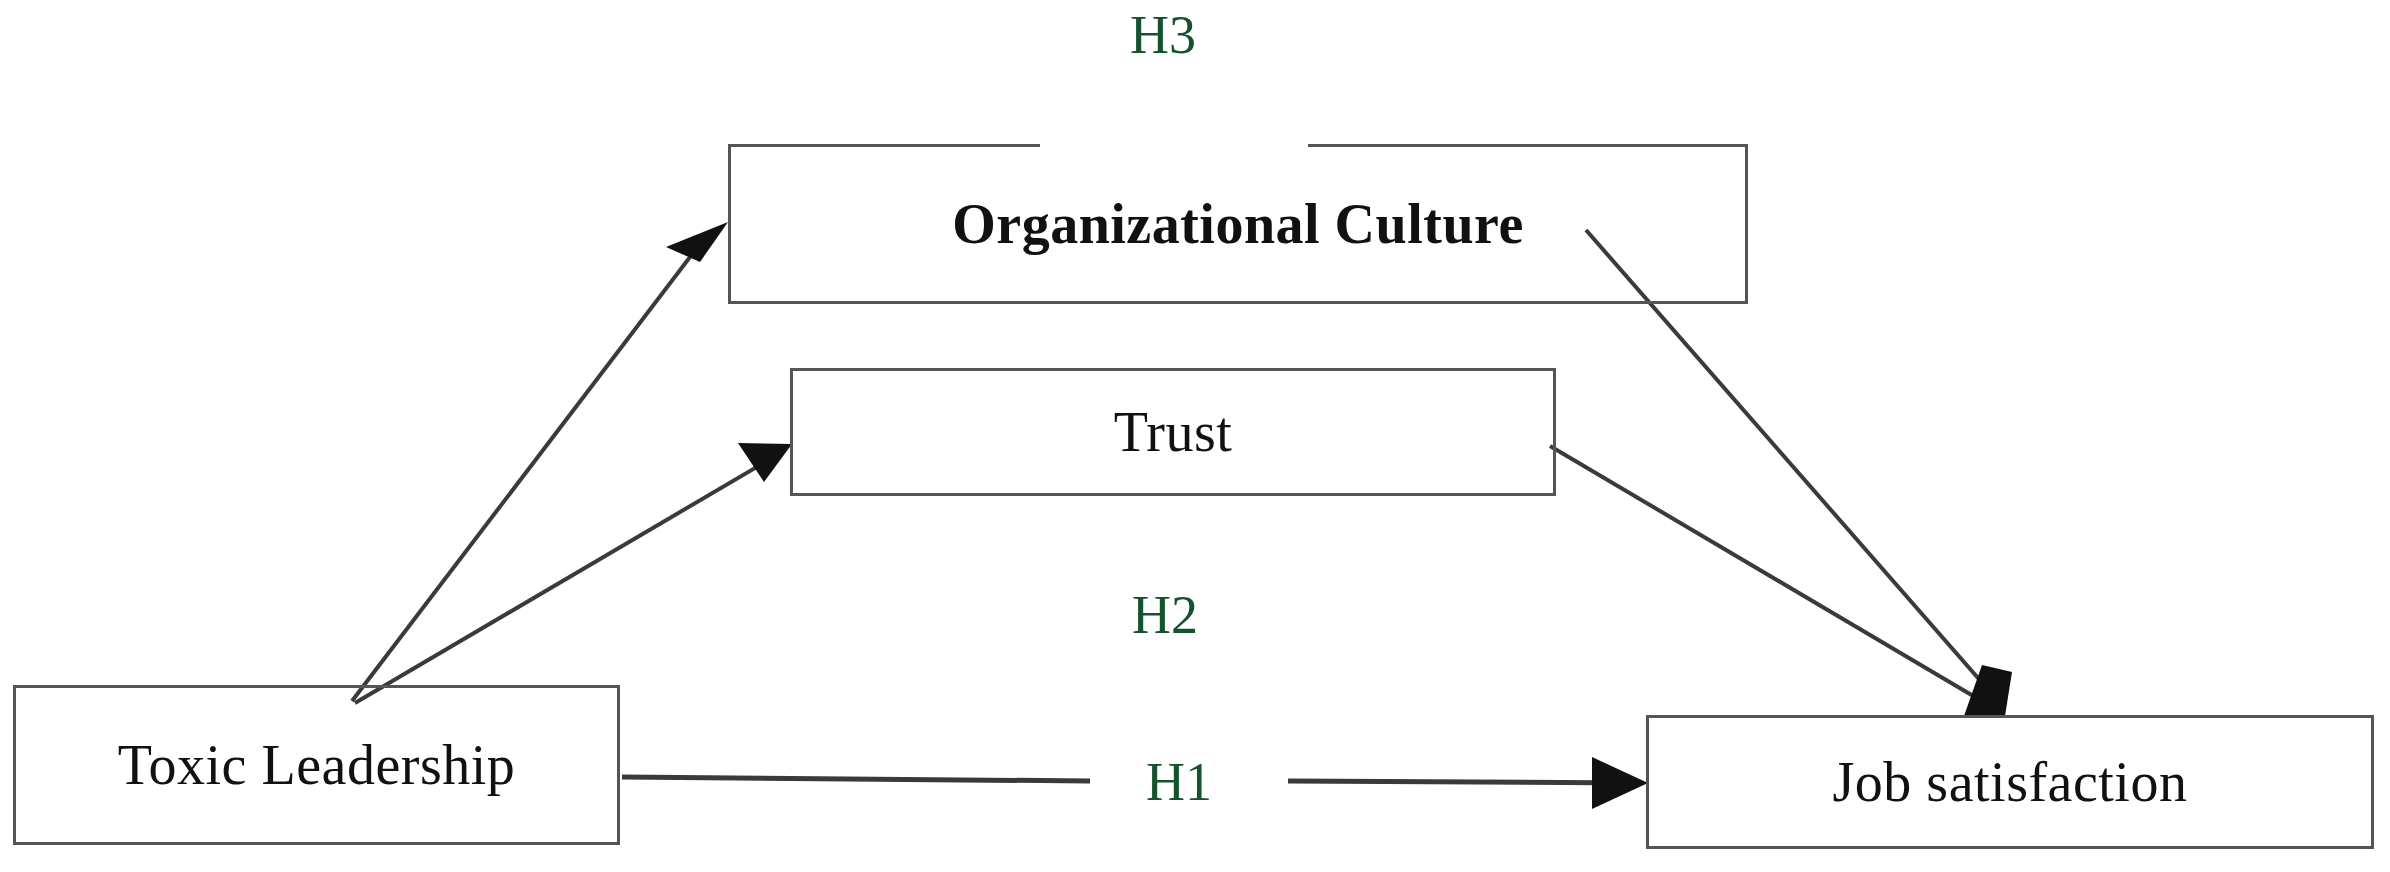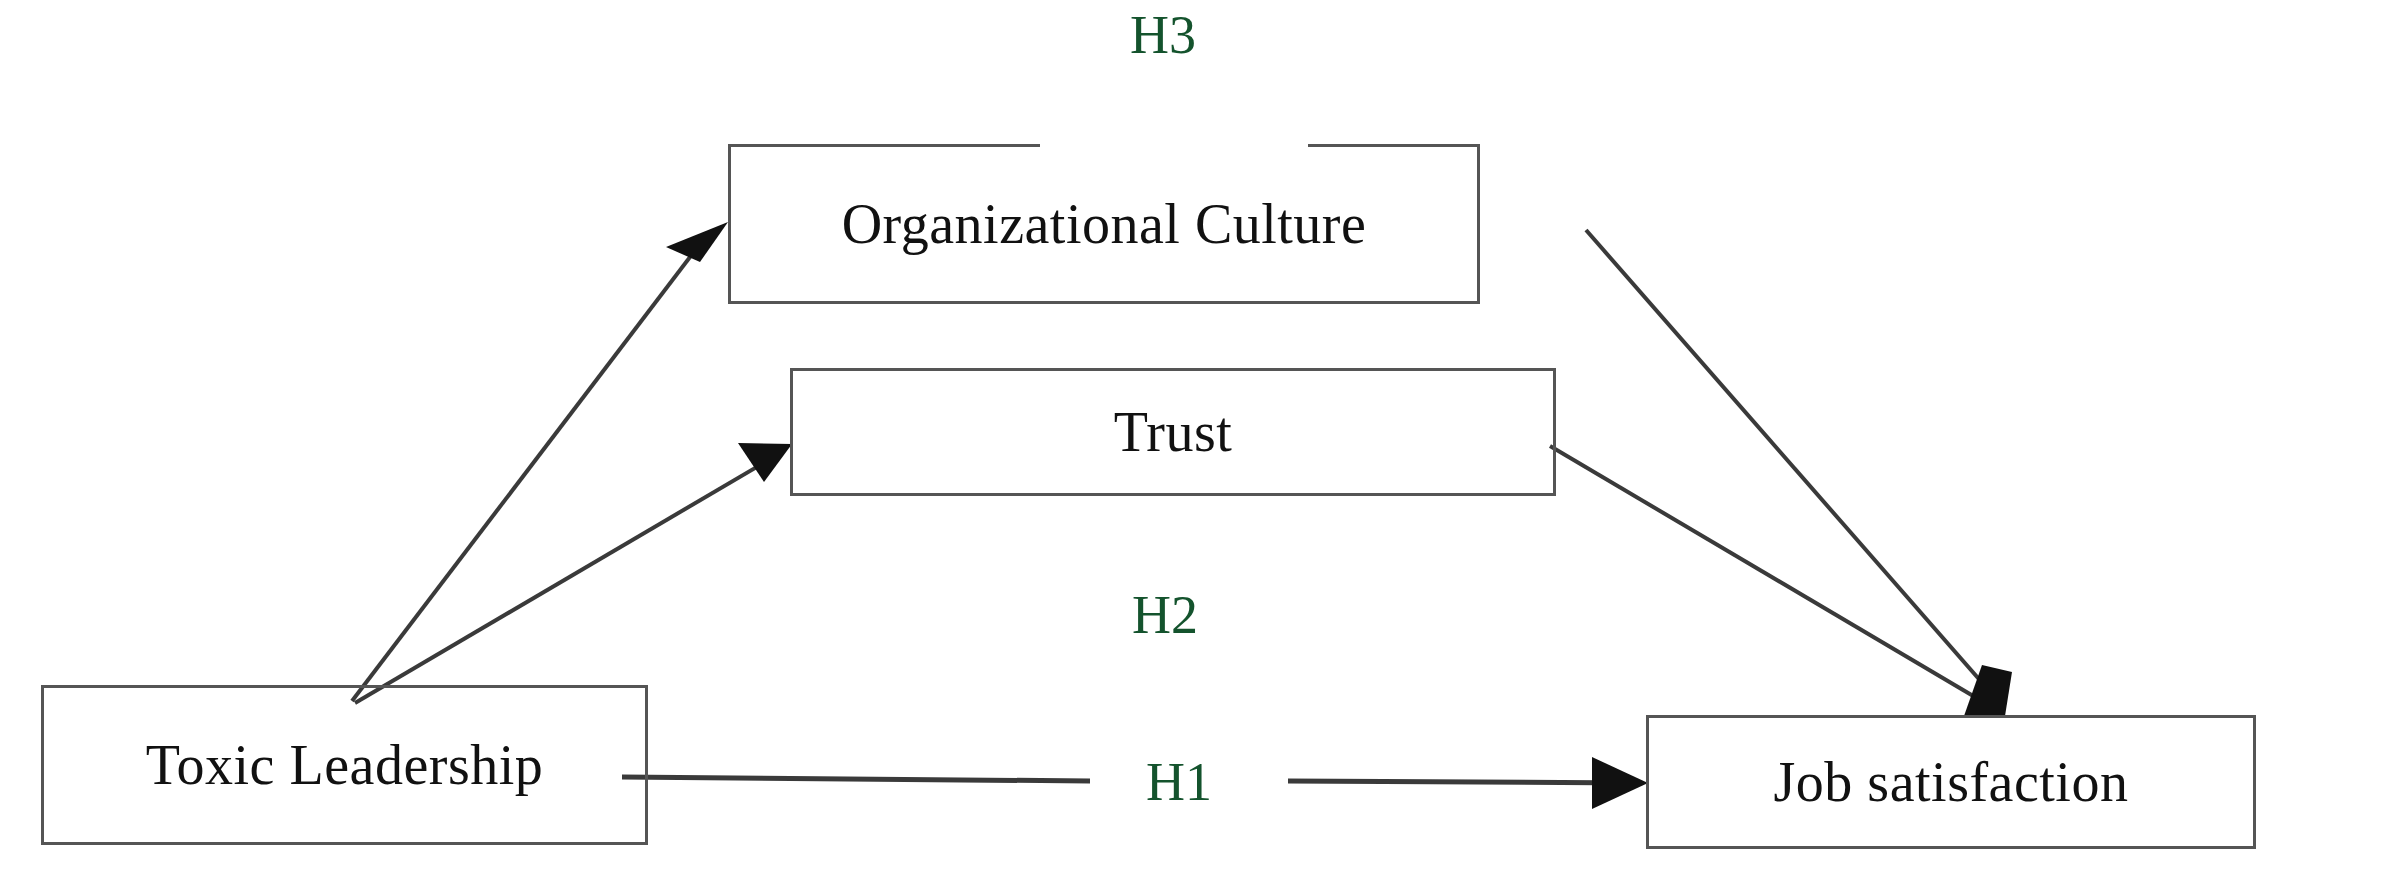--- a/index.html
+++ b/index.html
@@ -43,24 +43,24 @@
   }
   .hyp-label {
     position: absolute;
     font-family: "Liberation Serif", "DejaVu Serif", serif;
     font-size: 54px;
     color: #14532d;
     white-space: nowrap;
     line-height: 1;
   }
   
-  #node-org-culture { left: 728px; top: 144px; width: 752px; height: 160px; }
+  #node-org-culture { left: 728px; top: 144px; width: 1020px; height: 160px; font-weight: bold; }
   #node-trust       { left: 790px; top: 368px; width: 766px; height: 128px; }
-  #node-toxic       { left: 13px;  top: 685px; width: 607px; height: 160px; margin-left: 28px; }
-  #node-job         { left: 1646px; top: 715px; width: 610px; height: 134px; }
+  #node-toxic       { left: 13px;  top: 685px; width: 607px; height: 160px; }
+  #node-job         { left: 1646px; top: 715px; width: 728px; height: 134px; }
   
   .border-gap {
     position: absolute;
     background: #ffffff;
   }
   #org-top-gap { left: 1040px; top: 138px; width: 268px; height: 12px; }
 </style>
 </head>
 <body>
 

